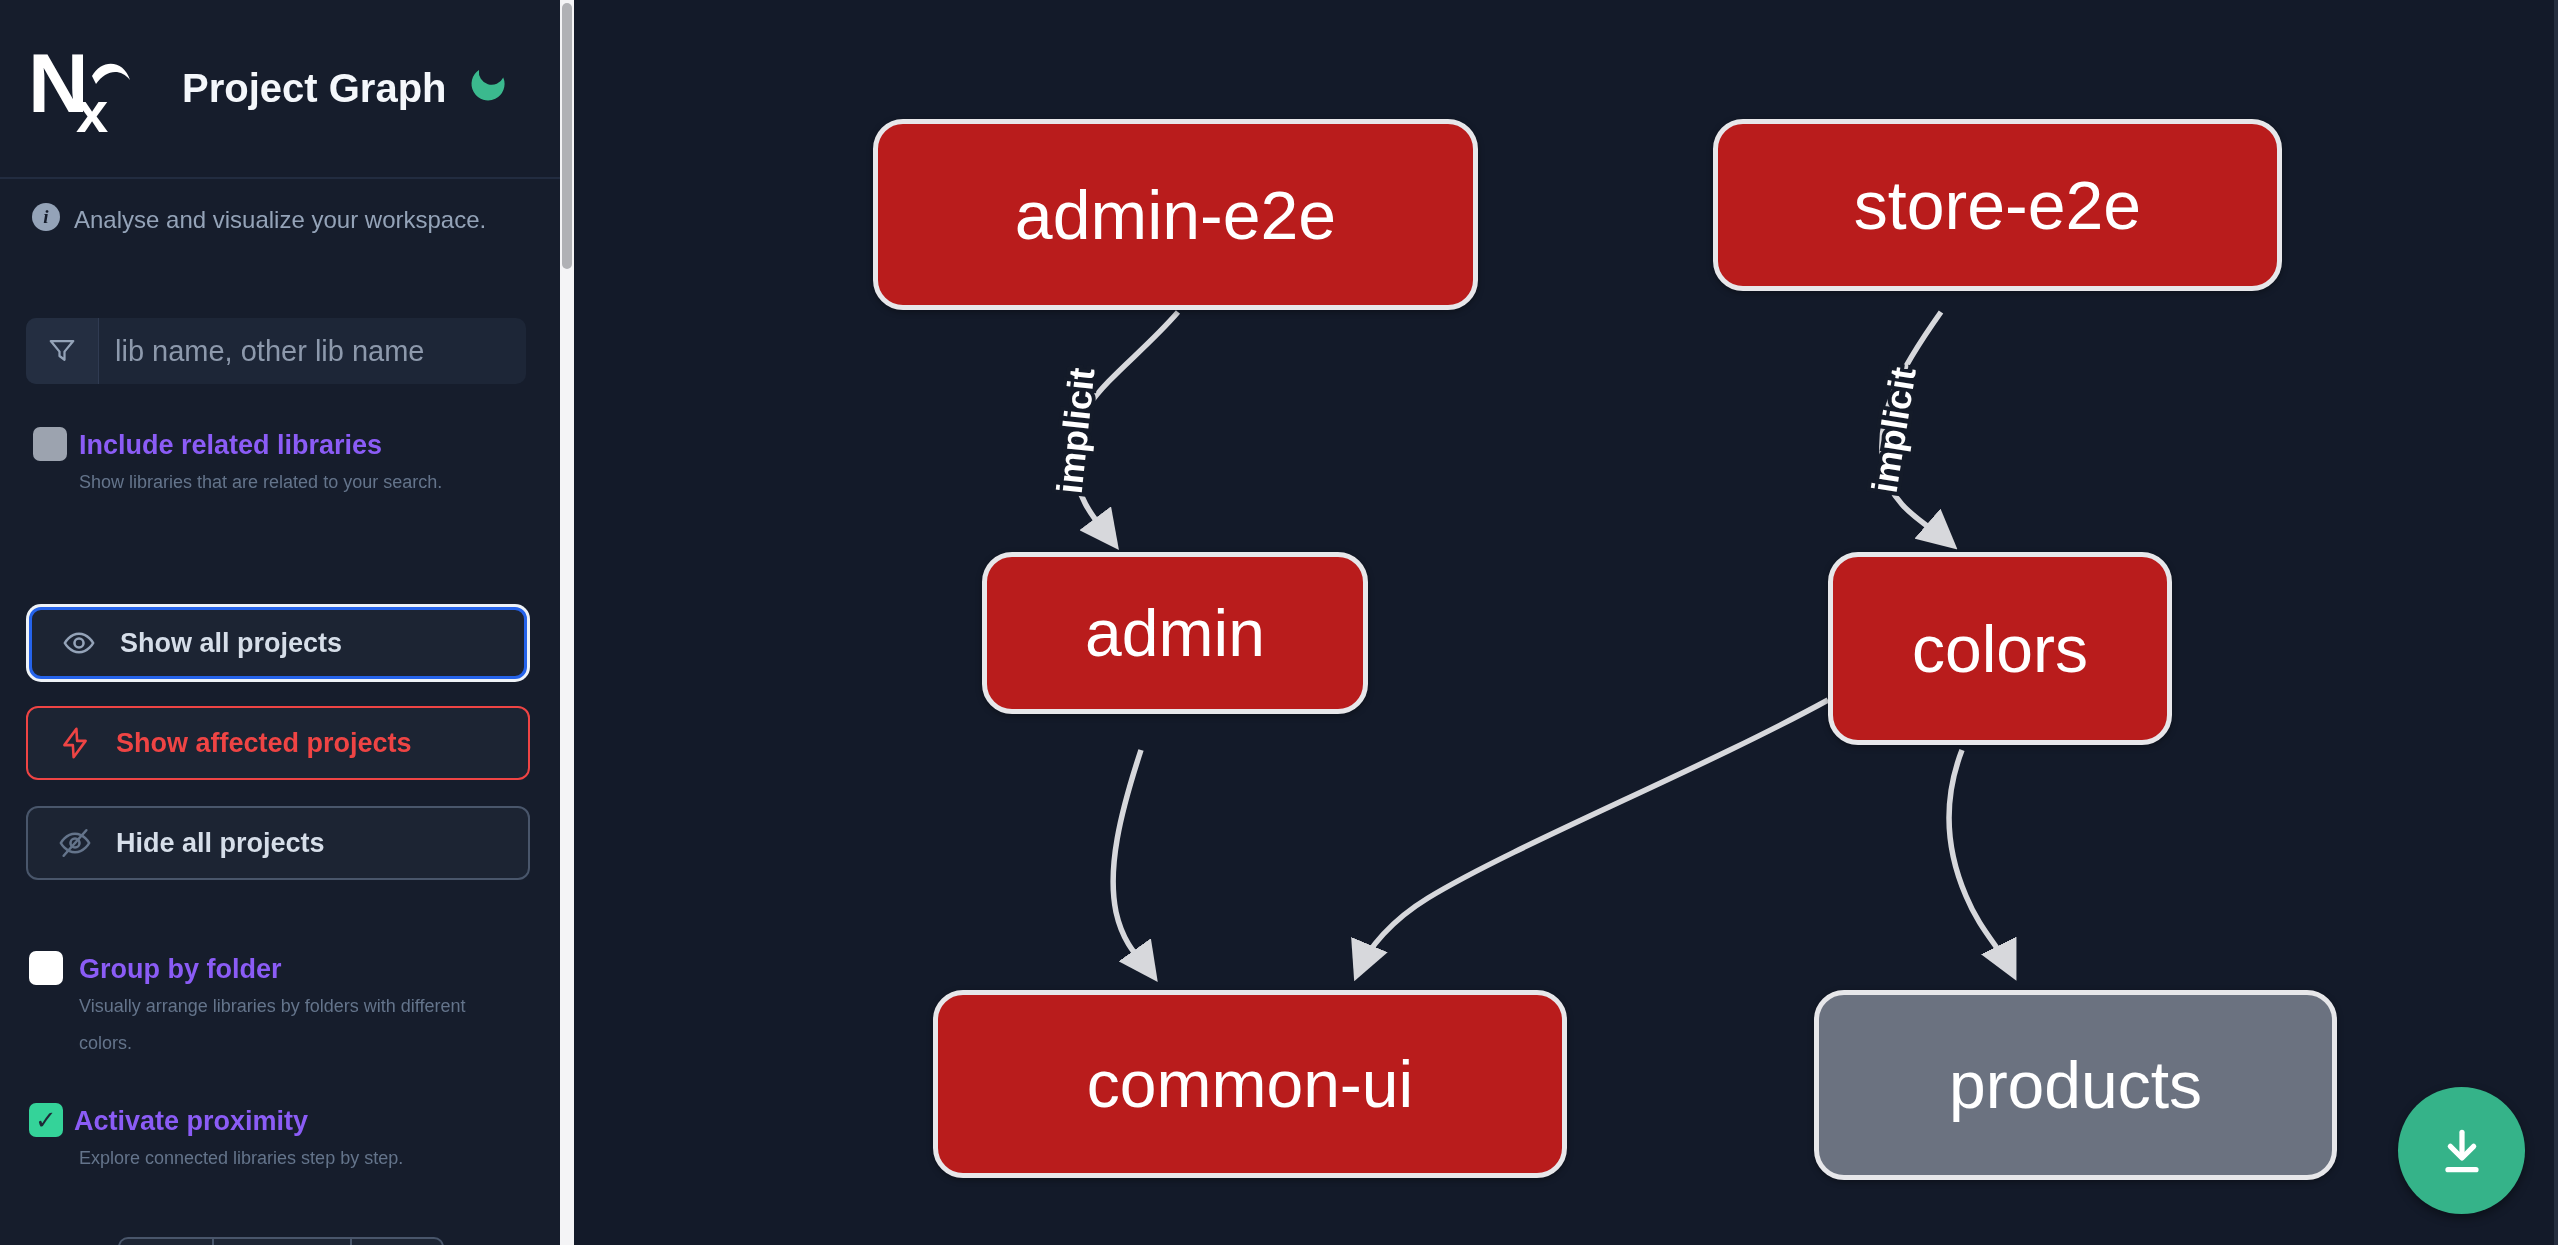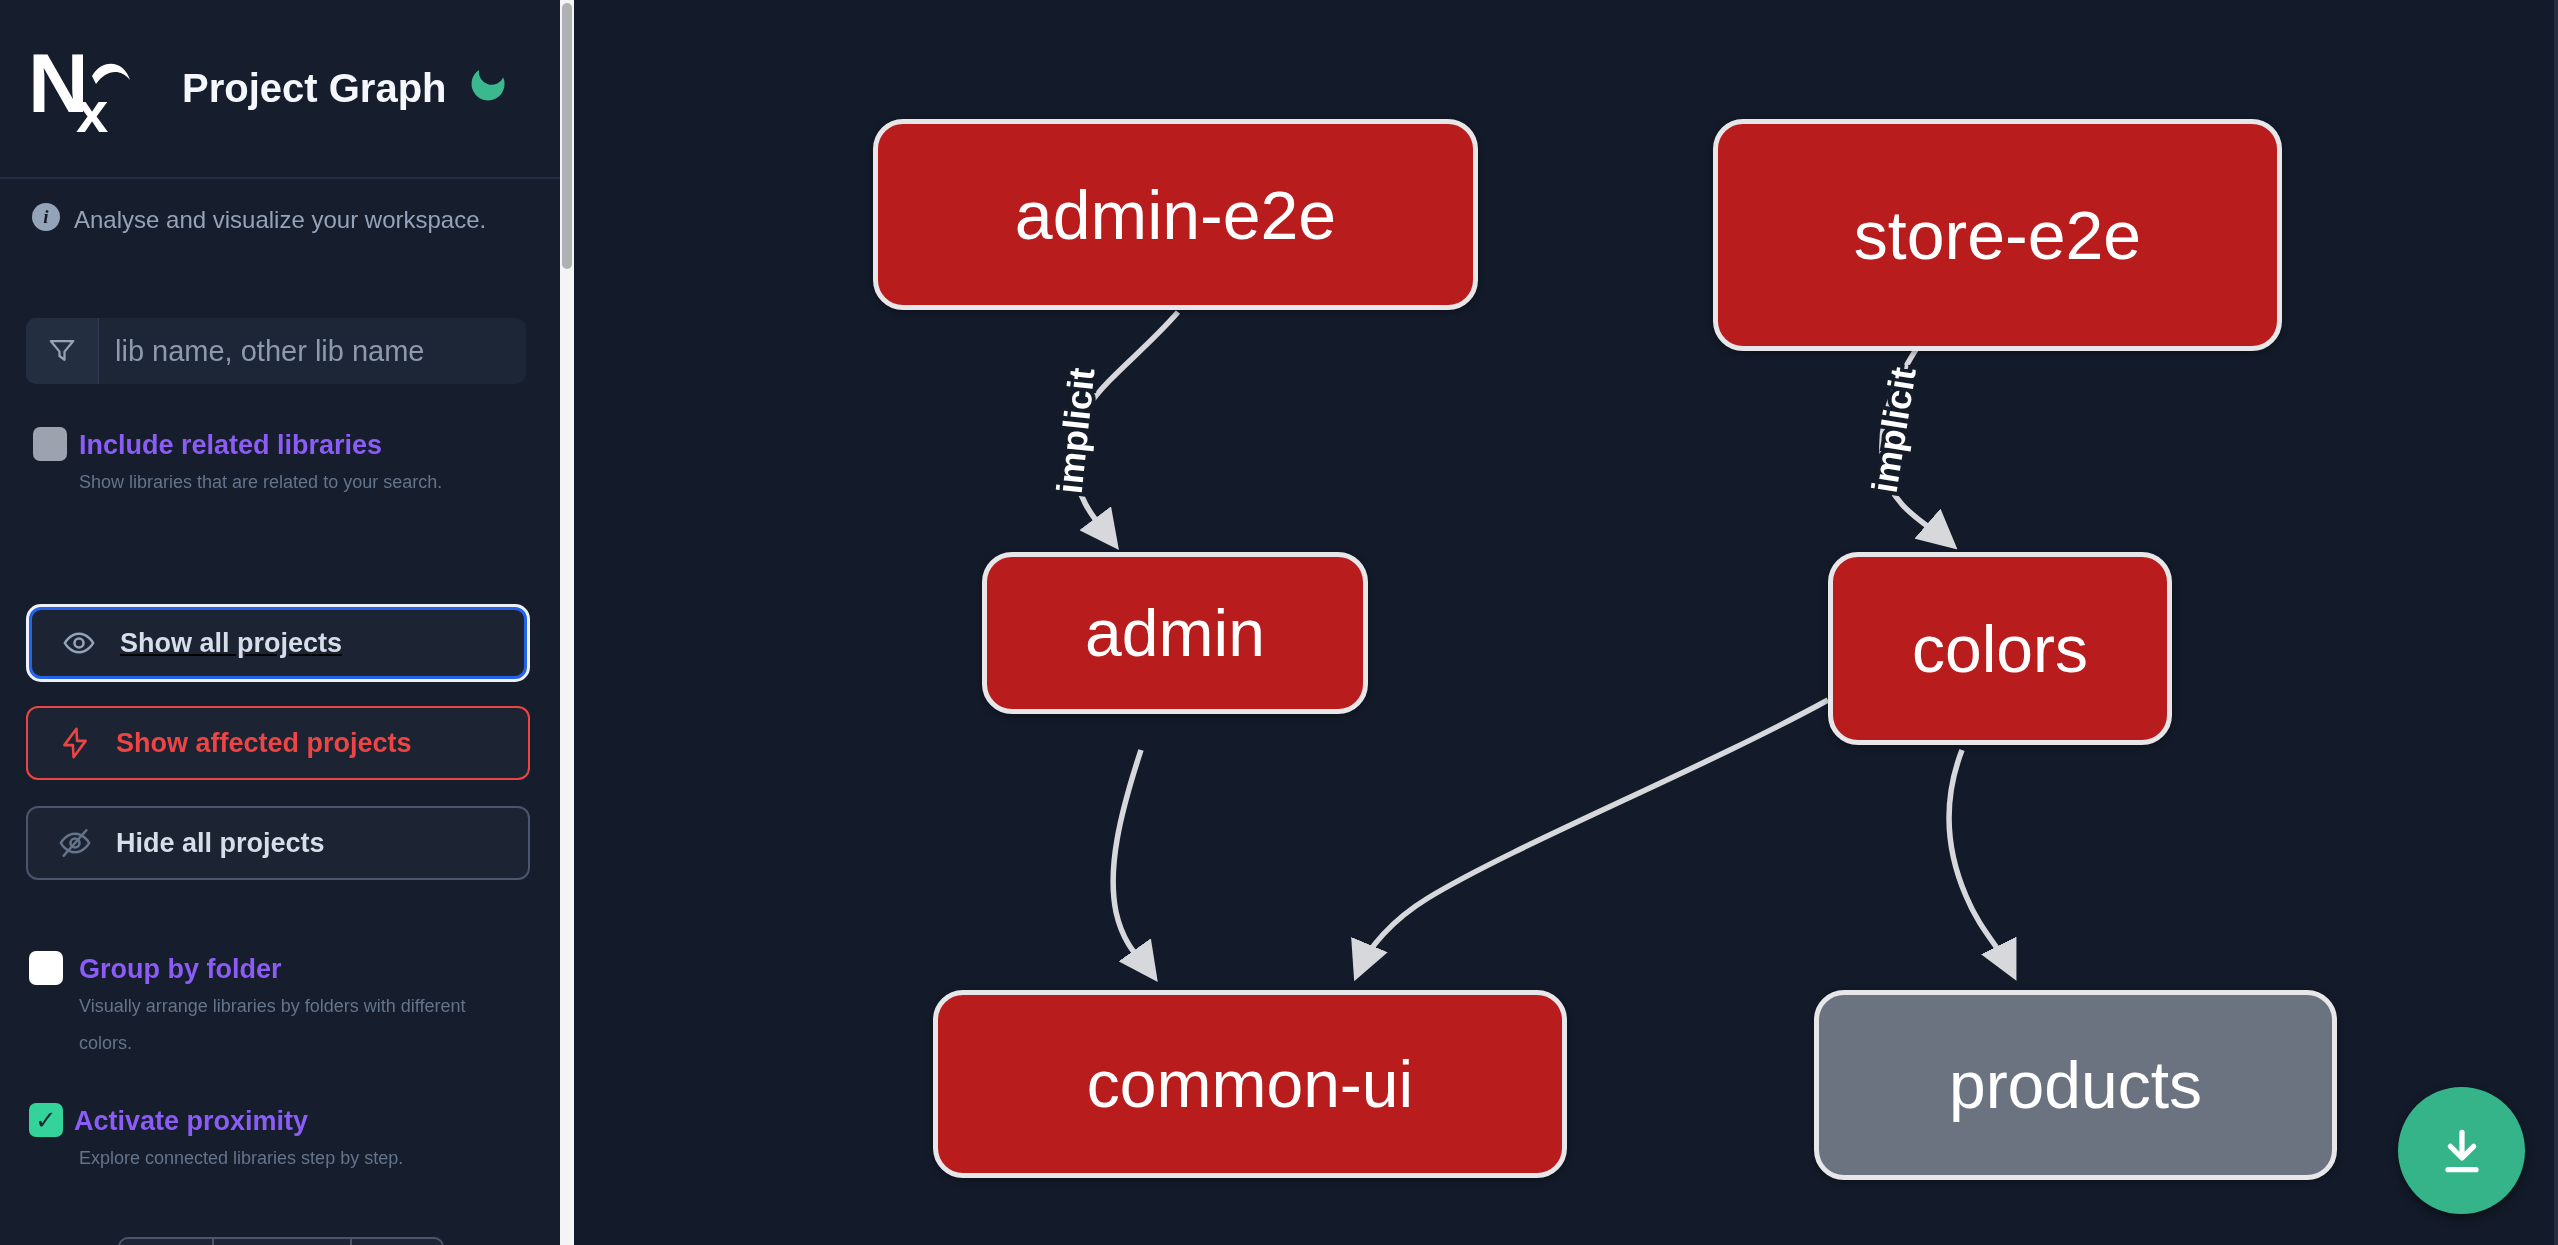--- a/index.html
+++ b/index.html
@@ -74,21 +74,21 @@
       <path d="M 1828 700 C 1700 770, 1515 845, 1428 898 C 1392 920, 1368 948, 1358 972" marker-end="url(#arrow)"></path>
       <path d="M 1962 750 C 1942 802, 1947 852, 1966 896 C 1980 930, 2000 948, 2012 972" marker-end="url(#arrow)"></path>
     </g>
     <text class="edge-label" text-anchor="middle" transform="translate(1088 432) rotate(-84)">implicit</text>
     <text class="edge-label" text-anchor="middle" transform="translate(1906 432) rotate(-81)">implicit</text>
   </svg>
 
   <div class="gnode gnode-pink" style="left:873px;top:119px;width:605px;height:191px;font-size:68px;">
     <span>admin-e2e</span>
   </div>
-  <div class="gnode gnode-pink" style="left:1713px;top:119px;width:569px;height:232px;font-size:68px;">
+  <div class="gnode gnode-pink" style="left:1713px;top:119px;width:569px;height:172px;font-size:68px;">
     <span>store-e2e</span>
   </div>
   <div class="gnode gnode-pink" style="left:982px;top:552px;width:386px;height:162px;font-size:66px;">
     <span>admin</span>
   </div>
   <div class="gnode gnode-pink" style="left:1828px;top:552px;width:344px;height:193px;font-size:66px;">
     <span>colors</span>
   </div>
   <div class="gnode gnode-pink" style="left:933px;top:990px;width:634px;height:188px;font-size:66px;">
     <span>common-ui</span>
@@ -136,21 +136,21 @@
           <path d="M3 4h18l-7 8.5V19l-4-3v-3.5L3 4Z" fill="none" stroke="#94a3b8" stroke-width="1.8" stroke-linejoin="round"></path>
         </svg>
       </div>
       <input class="search-input" type="text" placeholder="lib name, other lib name" style="">
     </div>
 
     <div class="cbx cbx-gray" style="left:33px;top:427px;"></div>
     <div class="cbx-label" style="left:79px;top:430px;">Include related libraries</div>
     <div class="cbx-desc" style="left:79px;top:464px;width:440px;">Show libraries that are related to your search.</div>
 
-    <div class="side-btn btn-focused" style="top:607px;text-decoration:underline;">
+    <div class="side-btn btn-focused" style="top:607px;">
       <svg width="34" height="34" viewBox="0 0 24 24">
         <g fill="none" stroke="#94a3b8" stroke-width="1.8" stroke-linejoin="round">
           <path d="M2 12s3.5-6.5 10-6.5S22 12 22 12s-3.5 6.5-10 6.5S2 12 2 12Z"></path>
           <circle cx="12" cy="12" r="3.2"></circle>
         </g>
       </svg>
       <span class="btn-label">Show all projects</span>
     </div>
 
     <div class="side-btn btn-danger" style="top:706px;">

